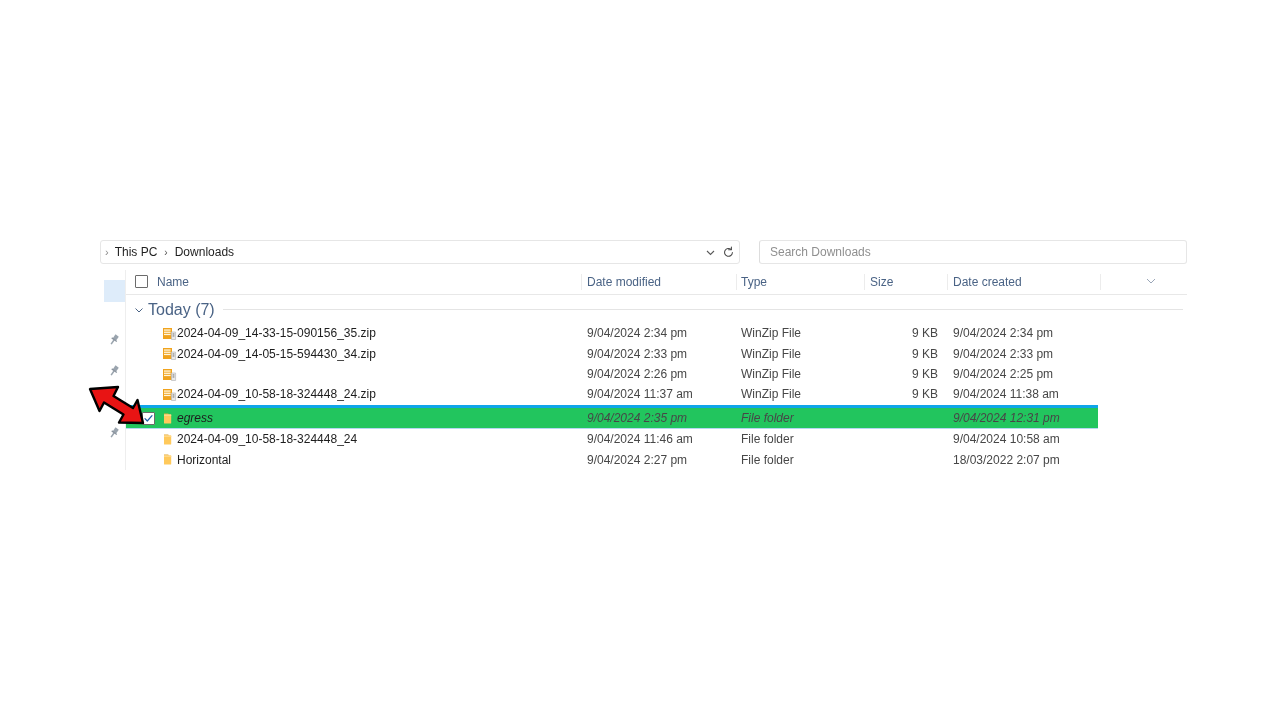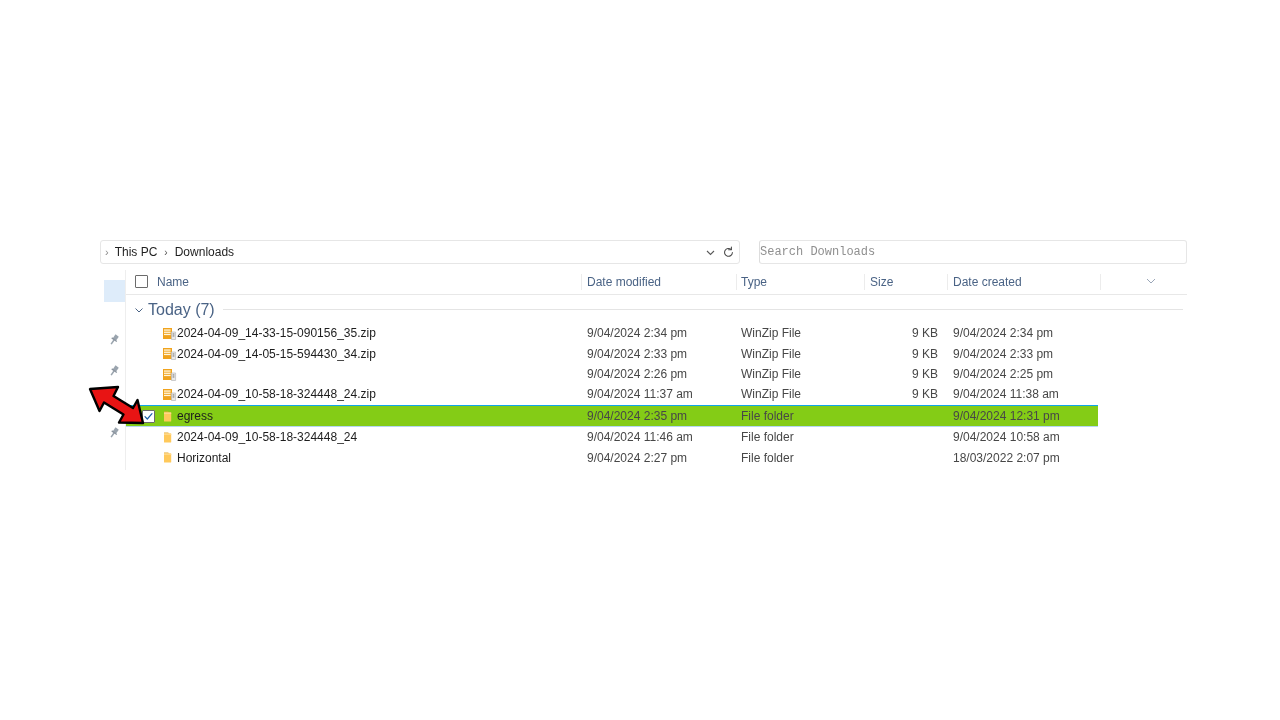--- a/index.html
+++ b/index.html
@@ -83,22 +83,21 @@
     top: 240px;
     width: 428px;
     height: 24px;
     border: 1px solid #e6e6e6;
     border-left: 1px solid #dddddd;
     border-radius: 3px;
     background: #ffffff;
     box-sizing: border-box;
     display: flex;
     align-items: center;
-    padding-left: 0;
-    font-family: Liberation Mono, monospace;
+    padding-left: 10px;
   }
   .searchbox .ph {
     font-size: 12px;
     color: #8f8f8f;
     white-space: nowrap;
   }
 
   
   .navpane {
     position: absolute;
@@ -213,23 +212,24 @@
     left: 126px;
     top: 323px;
     width: 1061px;
   }
   .row {
     position: relative;
     height: 20.4px;
     width: 972px;
   }
   .row.selected {
-    background: #84cc16;
-    border-top: 1px solid #0ea5e9;
+    background: #22c55e;
+    border-top: 3px solid #0ea5e9;
     border-bottom: 1px solid #b5d7f2;
+    font-style: italic;
   }
   .row .checkbox {
     position: absolute;
     left: 16px;
     top: 4px;
     width: 13px;
     height: 13px;
     border: 1px solid #6b6b6b;
     border-radius: 1px;
     background: #ffffff;

